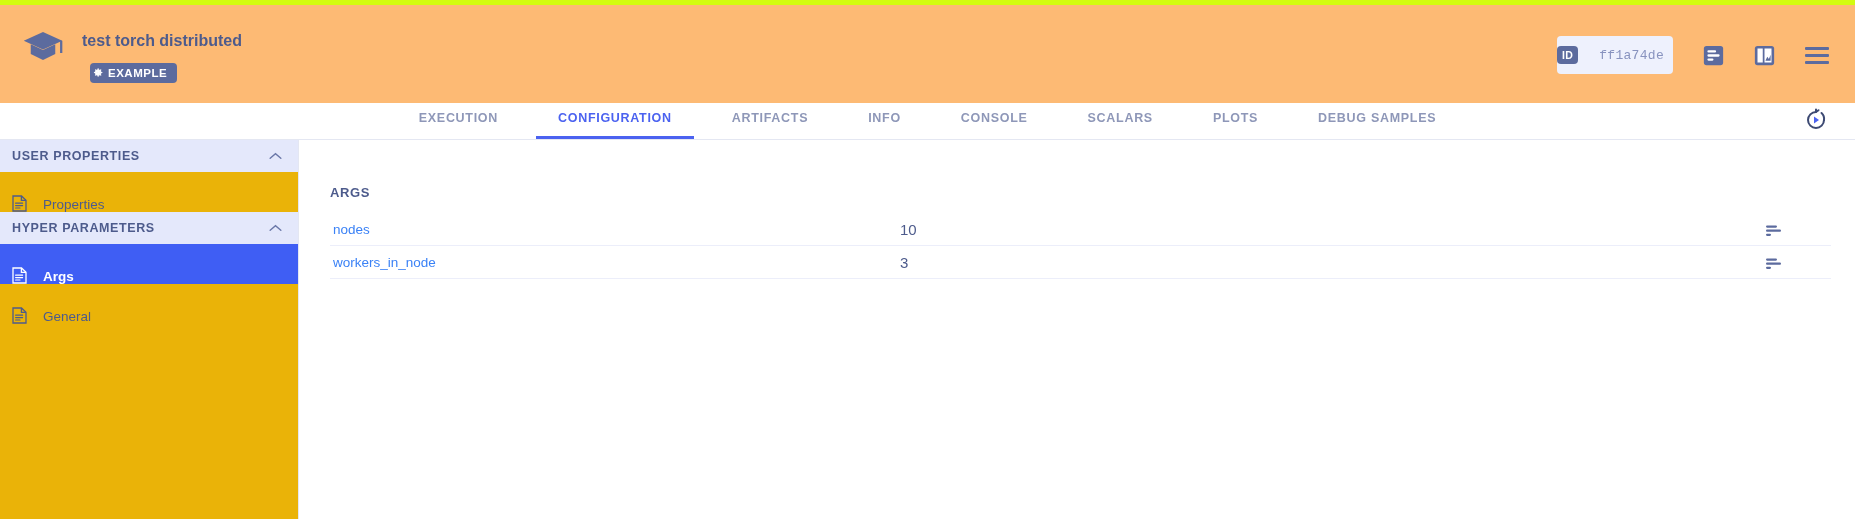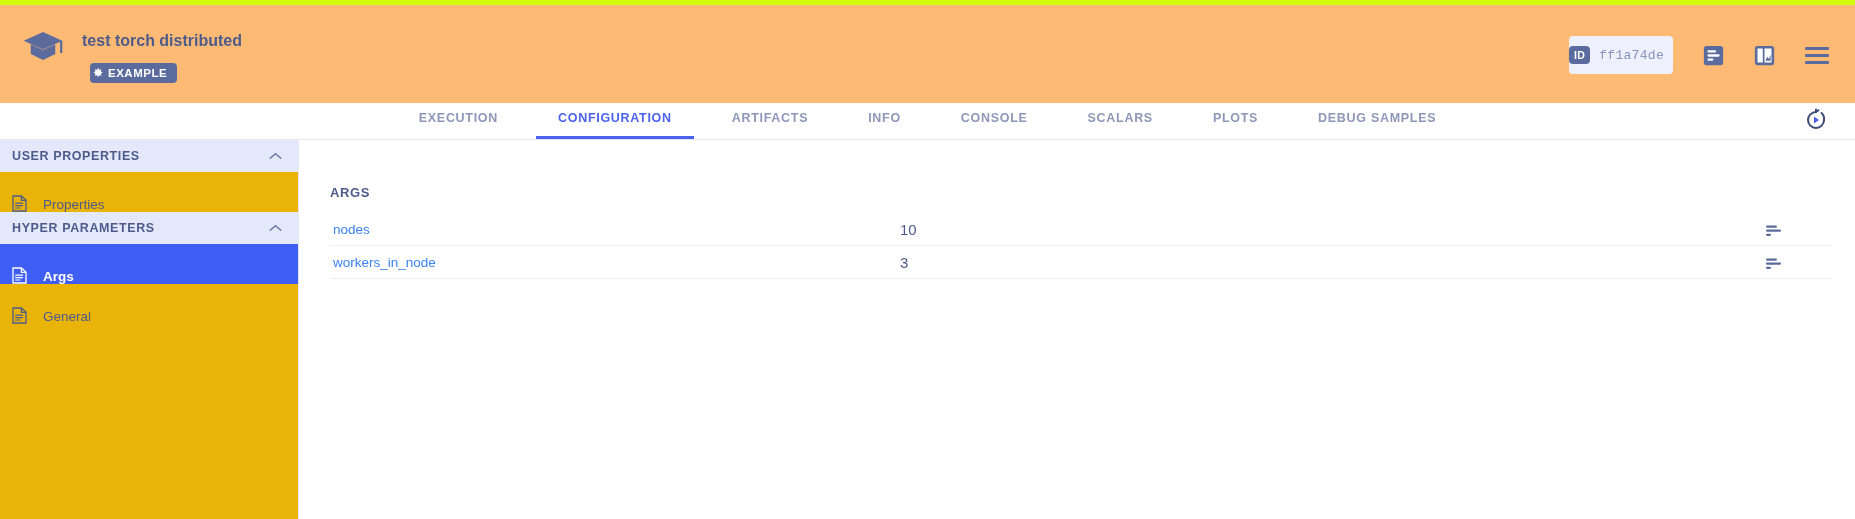--- a/index.html
+++ b/index.html
@@ -128,21 +128,21 @@
     font-weight: bold;
     letter-spacing: 0.4px;
     border-radius: 4px;
     padding: 4px 5px;
     line-height: 1;
   }
   .id-chip .id-val {
     font-family: "Liberation Mono", monospace;
     font-size: 13px;
     color: #8893bf;
-    margin-left: 9px;
+    margin-left: 21px;
     letter-spacing: 0.3px;
   }
   .hdr-icon { width: 21px; height: 21px; display:block; cursor: pointer; }
   .hamburger {
     width: 24px; height: 17px;
     display: flex; flex-direction: column; justify-content: space-between;
     cursor: pointer;
   }
   .hamburger i {
     display: block; height: 3px; background: #5c6b9e; border-radius: 1px;

